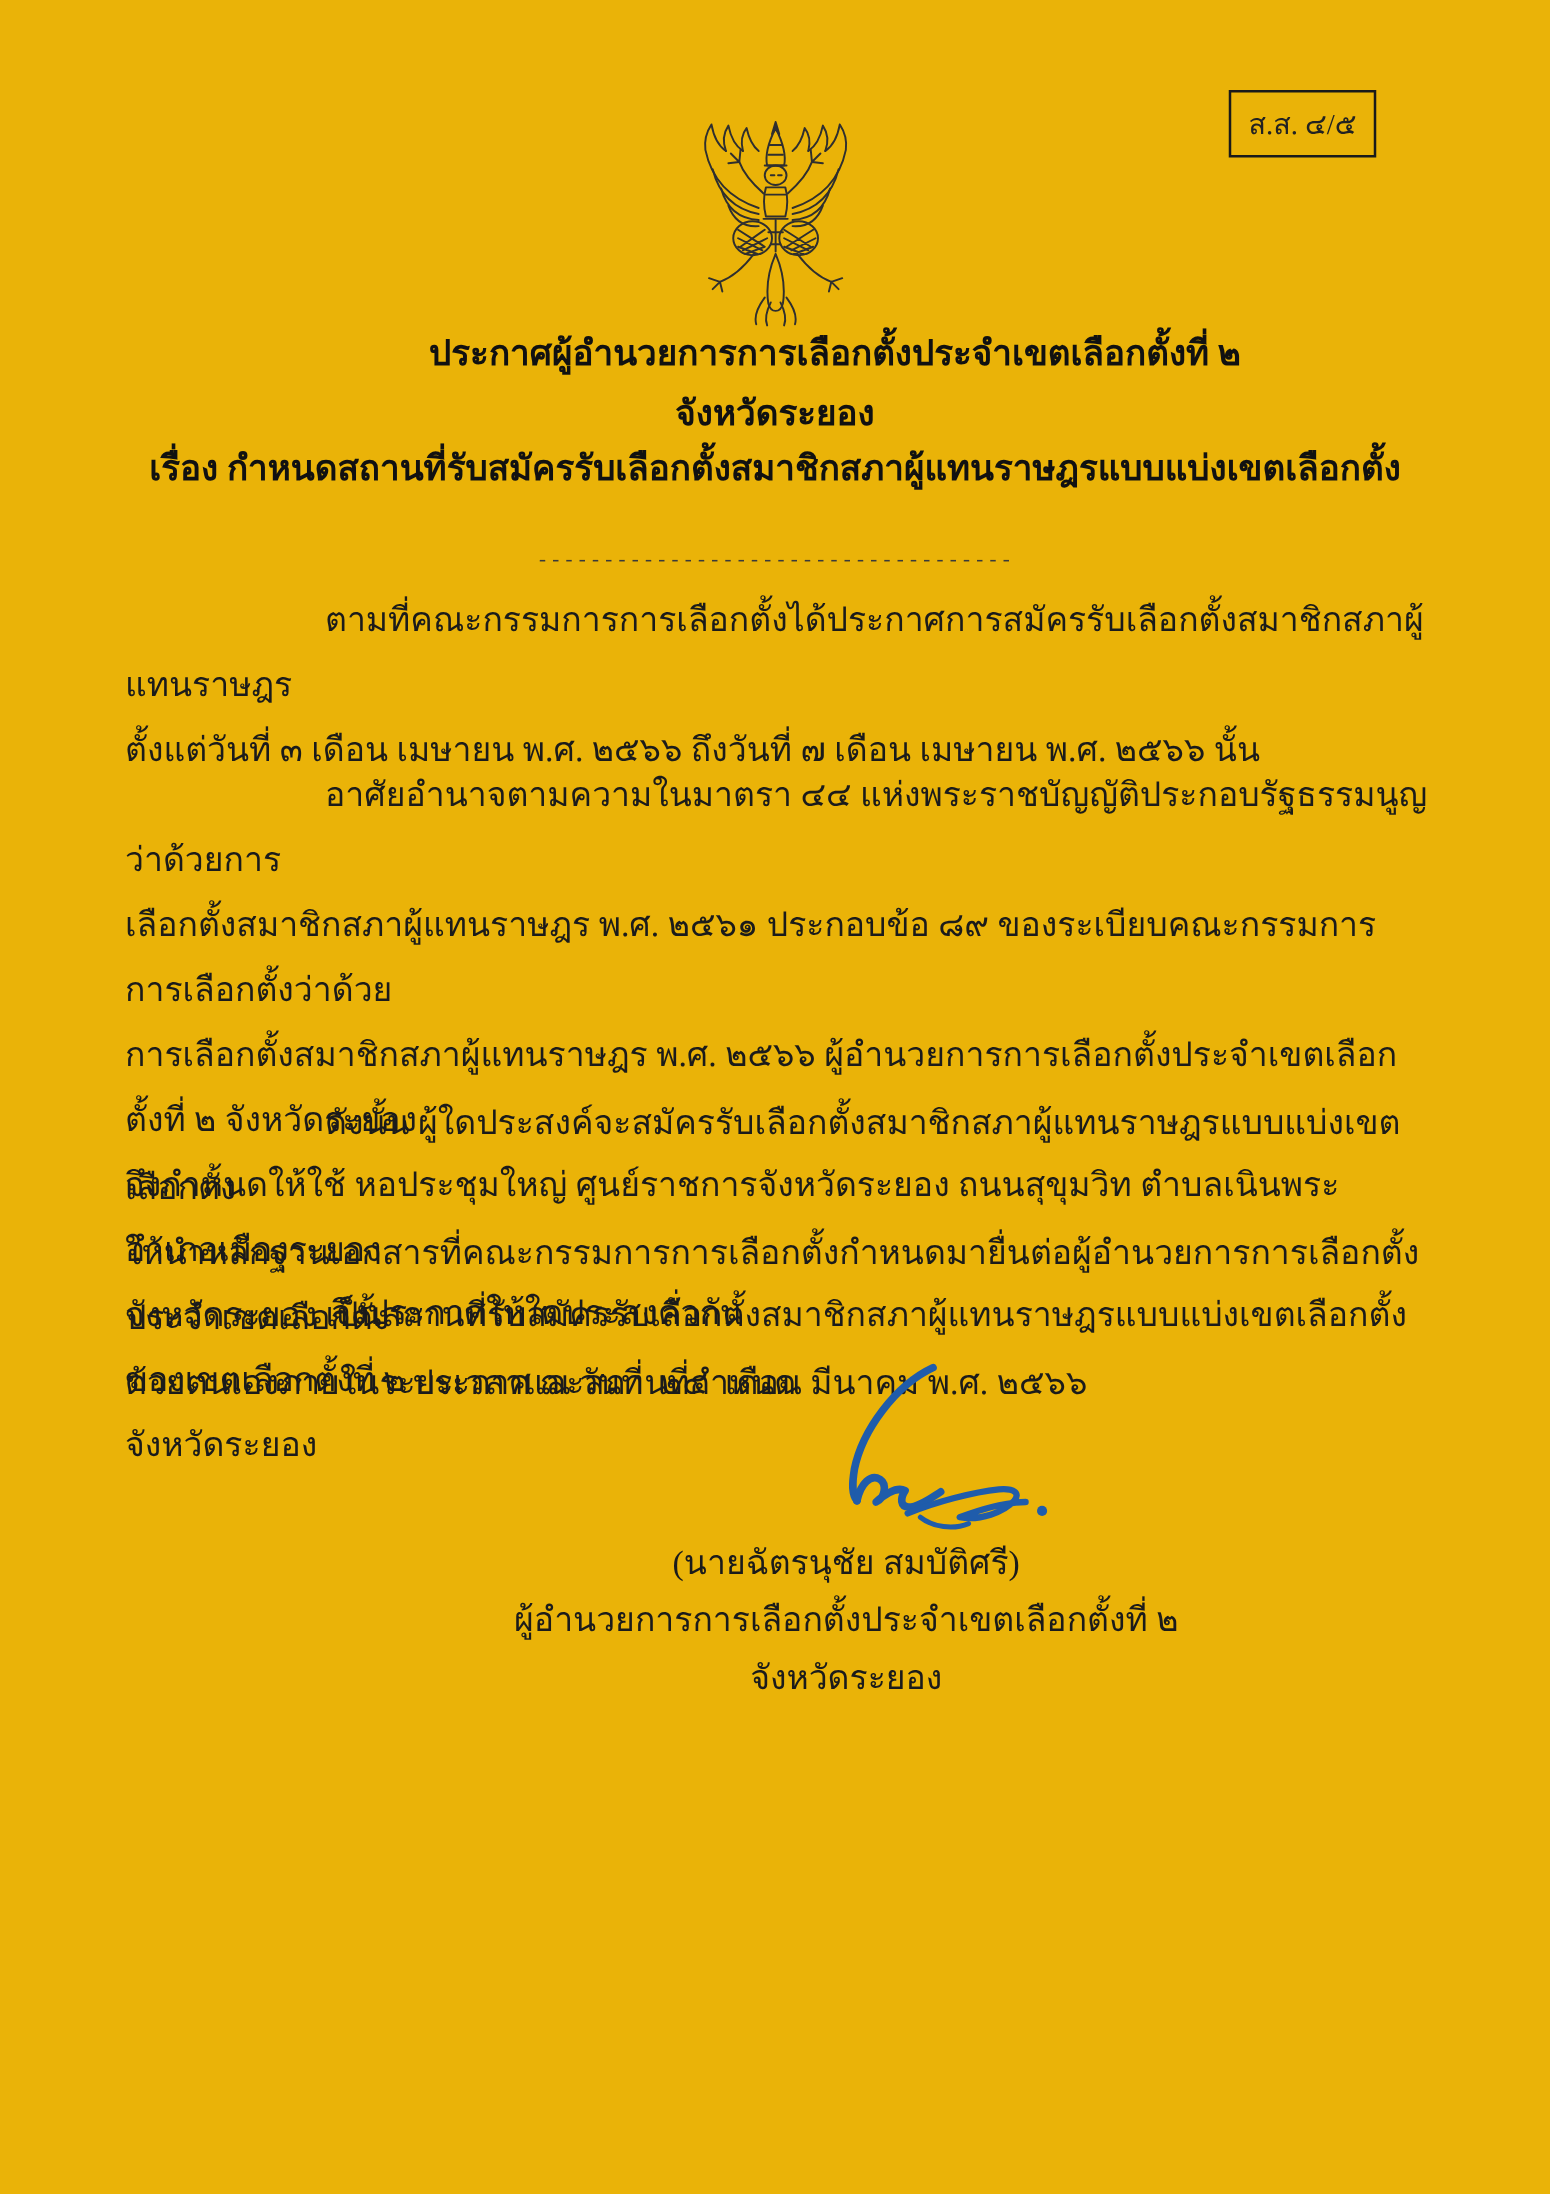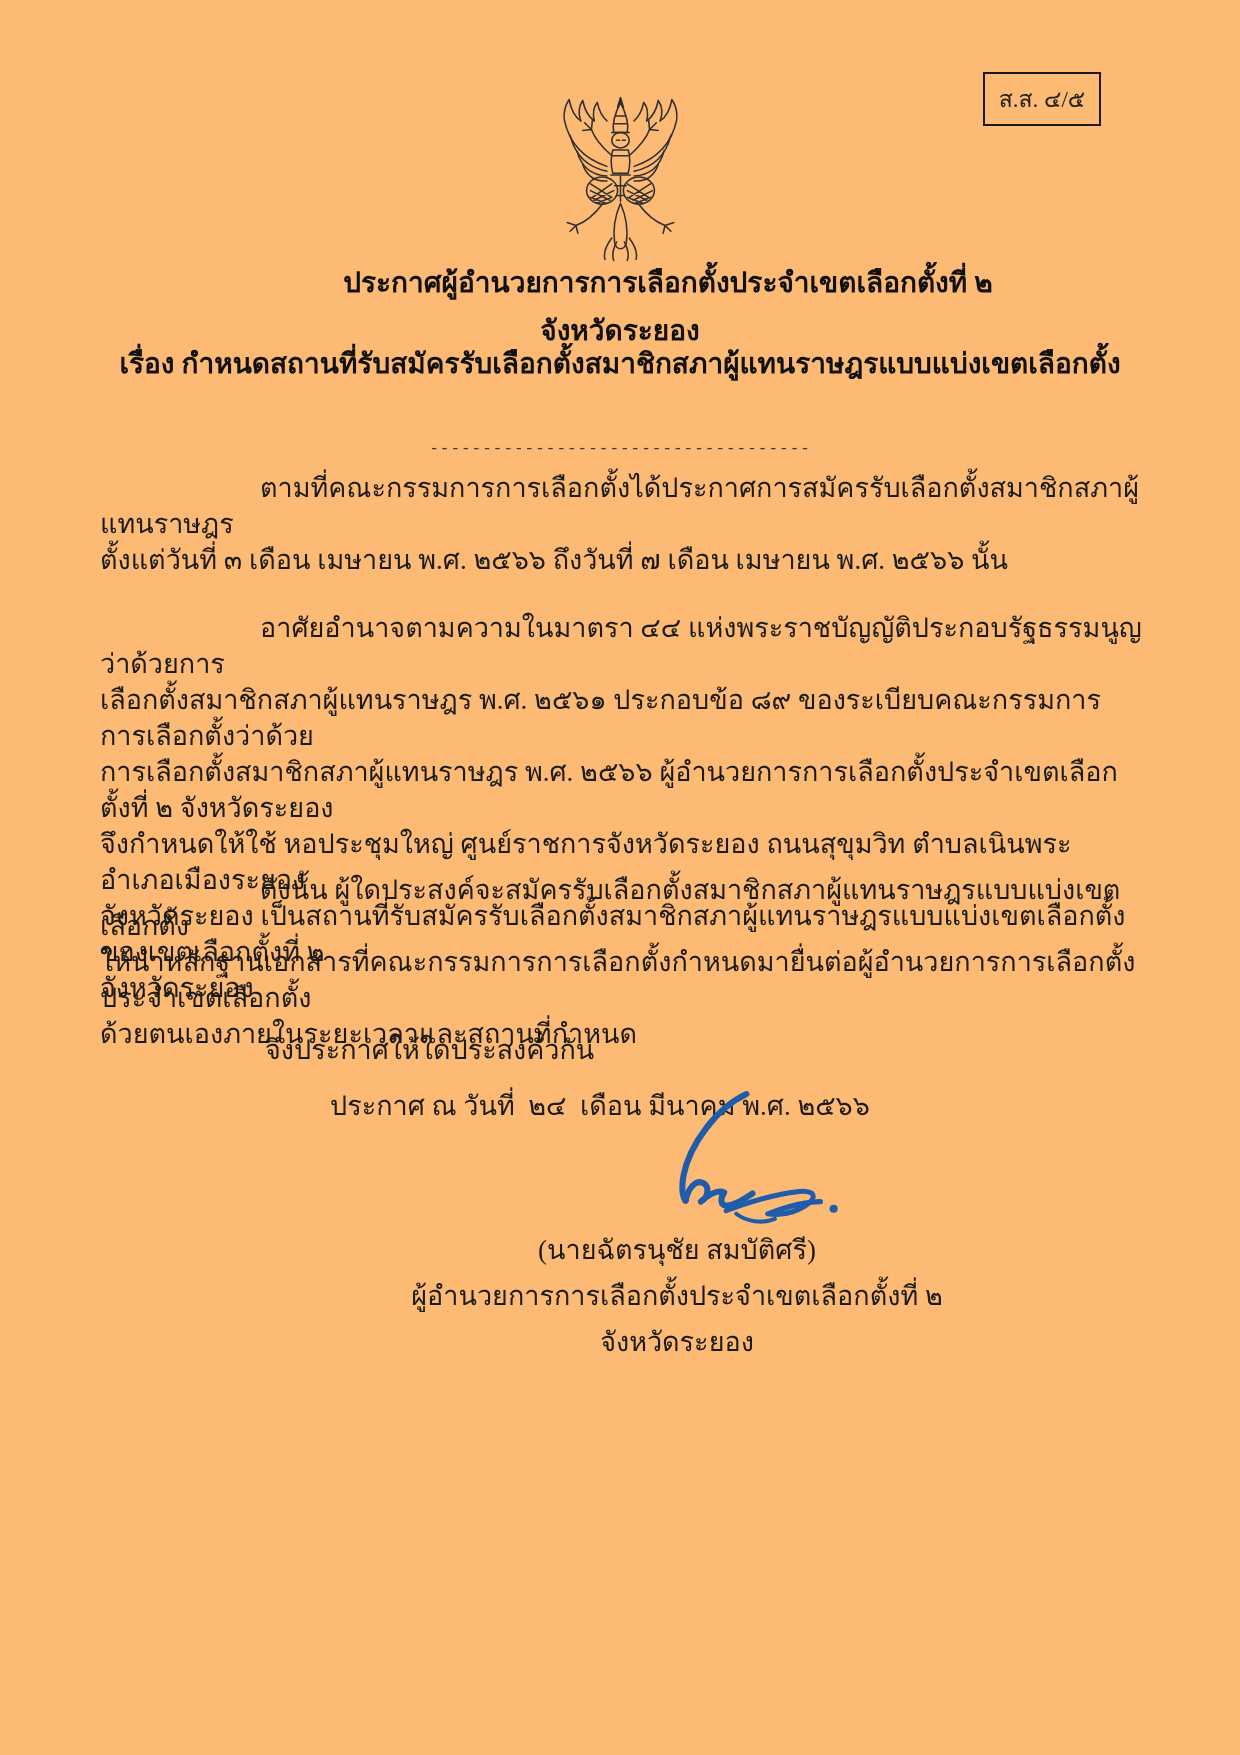--- a/index.html
+++ b/index.html
@@ -1,41 +1,41 @@
 <!DOCTYPE html>
 <html><head>
 <meta charset="utf-8">
 <style>
   html,body{margin:0;padding:0;background:#9a9a9a;}
   .page{
     position:relative;
     width:1240px;height:1755px;
-    background:#fdba74;
+    background:#eab308;
     margin:0 auto;
     font-family:"Liberation Serif","DejaVu Serif",serif;
     color:#1b1b1b;
     overflow:hidden;
   }
   .form-code-box{
     position:absolute;left:983px;top:72px;width:114px;height:50px;
     border:2px solid #1a1a1a;
     display:flex;align-items:center;justify-content:center;
     font-size:23px;color:#222;
   }
   .emblem{position:absolute;left:543px;top:92px;width:155px;height:172px;}
   .title{position:absolute;left:0;width:1240px;text-align:center;
     font-weight:bold;font-size:28px;color:#111;white-space:nowrap;}
   .title-1{top:260px;padding-left:48px;}
   .title-2{top:308px;}
-  .title-3{top:341px;}
+  .title-3{top:352px;}
   .separator{position:absolute;left:0;width:1240px;top:440px;text-align:center;
     font-size:16px;letter-spacing:1px;color:#3a3a3a;font-family:"Liberation Mono","DejaVu Sans Mono",monospace;}
   .para{
     position:absolute;left:100px;width:1045px;
-    font-size:27px;line-height:36px;color:#1b1b1b;
+    font-size:27px;line-height:52px;color:#1b1b1b;
     white-space:pre-line;text-indent:160px;
   }
   .para-1{top:470px;}
   .para-2{top:610px;}
   .para-3{top:872px;}
   .closing{position:absolute;left:265px;top:1028px;font-size:27px;color:#1b1b1b;}
   .date-line{position:absolute;left:330px;top:1084px;font-size:27px;color:#1b1b1b;white-space:pre;}
   .signature{position:absolute;left:583px;top:1088px;width:266px;height:142px;}
   .sig-block{position:absolute;left:97px;width:1160px;text-align:center;
     font-size:27px;color:#1b1b1b;}

